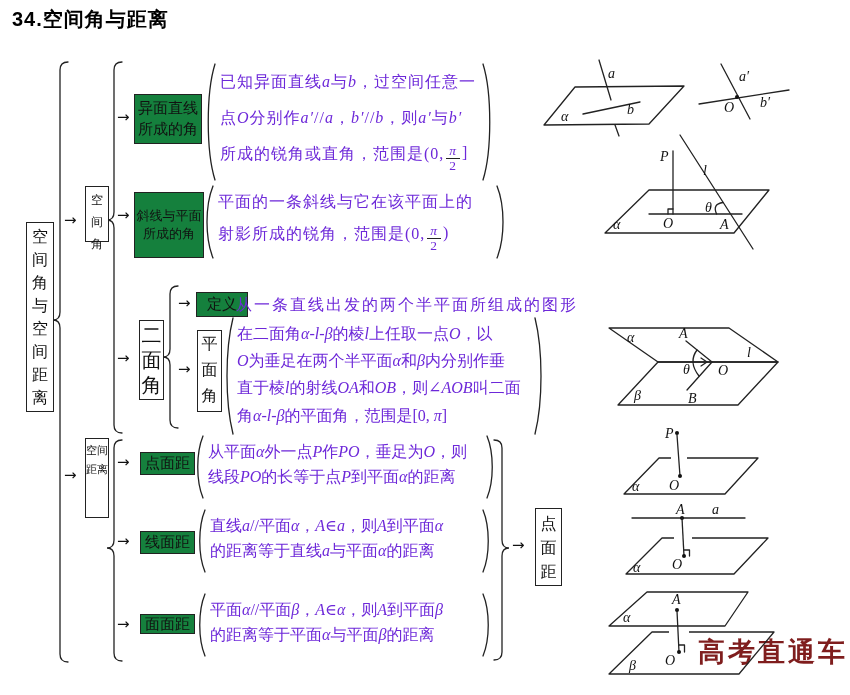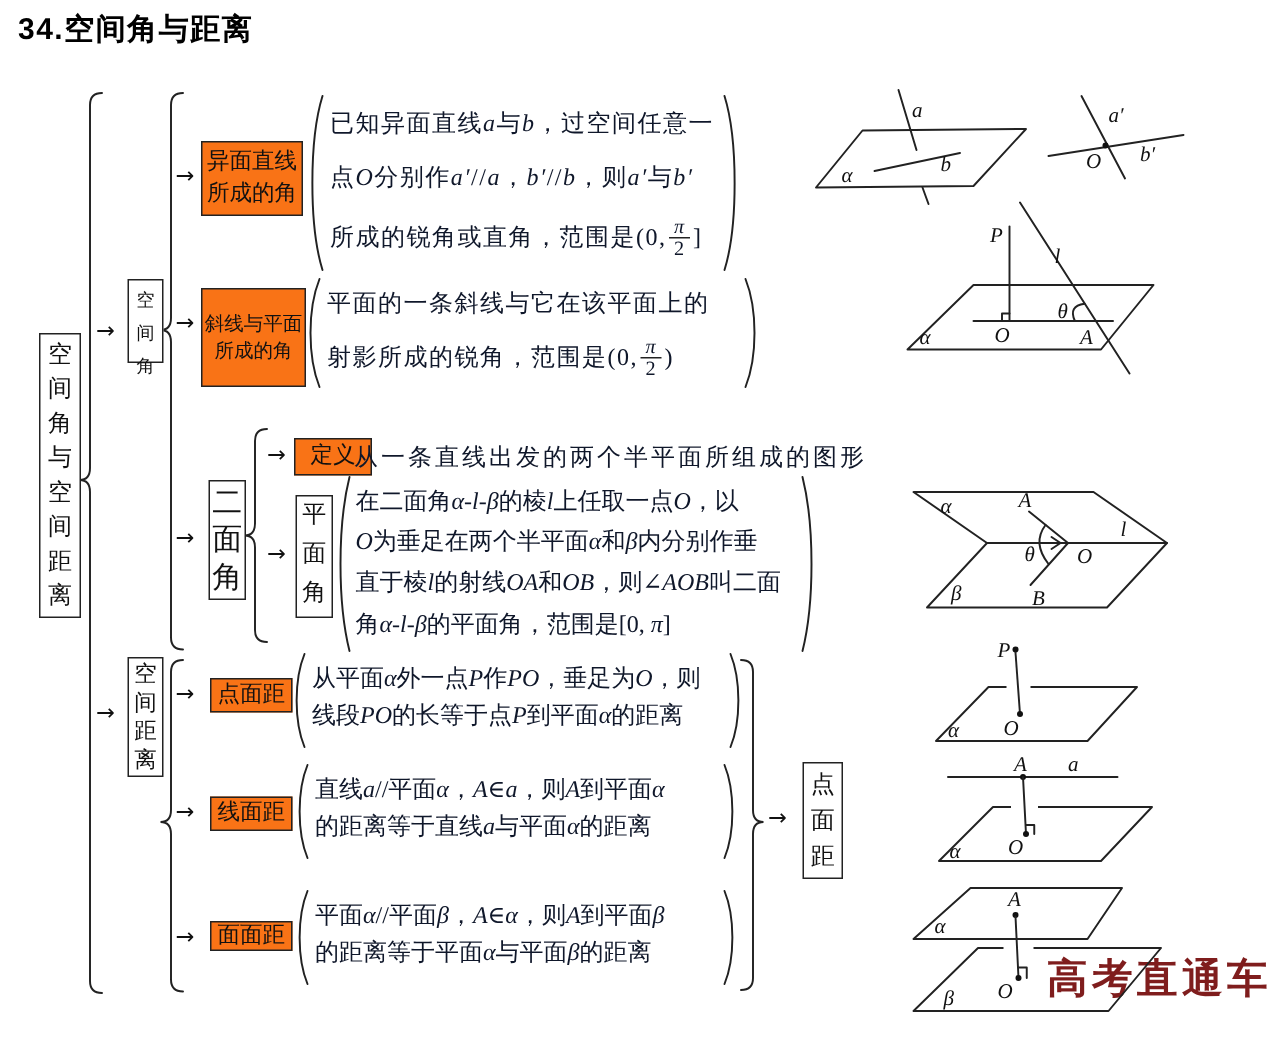--- a/index.html
+++ b/index.html
@@ -5,24 +5,24 @@
   html,body{margin:0;padding:0;background:#fff;}
   .canvas{position:relative;width:850px;height:695px;background:#fff;overflow:hidden;
           font-family:"Liberation Serif","DejaVu Serif",serif;color:#111;}
   .title{position:absolute;left:12px;top:6px;font-family:"Liberation Sans","DejaVu Sans",sans-serif;
          font-weight:700;font-size:20px;color:#000;letter-spacing:1px;}
   .layer{position:absolute;left:0;top:0;}
   .ln{fill:none;stroke:#222;stroke-width:1.3;stroke-linecap:round;}
   .vbox{position:absolute;border:1.5px solid #222;text-align:center;word-break:break-all;line-break:anywhere;
         background:#fff;box-sizing:border-box;}
   .hbox{position:absolute;border:1.5px solid #222;display:flex;flex-direction:column;align-items:center;
-        justify-content:center;background:#f97316;box-sizing:border-box;text-align:center;}
+        justify-content:center;background:#15803d;box-sizing:border-box;text-align:center;}
   .hbox .bl{display:block;line-height:1.4;white-space:nowrap;}
-  .mline{position:absolute;white-space:nowrap;font-size:16px;color:#0f172a;}
-  .mrow{display:flex;align-items:center;}
+  .mline{position:absolute;white-space:nowrap;font-size:16px;color:#6d28d9;}
+  .mrow{display:flex;}
   .arr{position:absolute;font-size:15px;color:#111;font-family:"DejaVu Sans",sans-serif;}
   .frac{display:inline-flex;flex-direction:column;align-items:center;line-height:1.05;
         font-size:13.5px;margin:0 2px;}
   .frac .fd{border-top:1.2px solid #222;padding:0 3px;}
   .frac .fn{font-style:italic;}
   .fig{position:absolute;}
   .fig .s{fill:none;stroke:#222;stroke-width:1.3;stroke-linejoin:round;stroke-linecap:round;}
   .fig .gap{fill:none;stroke:#fff;stroke-width:4;}
   .fig .dot{fill:#111;stroke:none;}
   .fig text{font-family:"Liberation Serif","DejaVu Serif",serif;font-style:italic;font-size:14px;fill:#111;}
@@ -66,21 +66,21 @@
   <span class="arr" style="left:117px;top:349px">→</span>
   <span class="arr" style="left:178px;top:294px">→</span>
   <span class="arr" style="left:178px;top:360px">→</span>
   <span class="arr" style="left:117px;top:453px">→</span>
   <span class="arr" style="left:117px;top:532px">→</span>
   <span class="arr" style="left:117px;top:615px">→</span>
   <span class="arr" style="left:512px;top:536px">→</span>
 
   <div class="vbox" style="left:26px;top:222px;width:28px;height:190px;font-size:16px;line-height:23px;padding-top:2px">空间角与空间距离</div>
   <div class="vbox" style="left:85px;top:186px;width:24px;height:56px;font-size:12px;line-height:22px;padding-top:2px">空间角</div>
-  <div class="vbox" style="left:85px;top:438px;width:24px;height:80px;font-size:15px;line-height:19px;padding-top:2px">空间距离</div>
+  <div class="vbox" style="left:85px;top:438px;width:24px;height:80px;font-size:11px;line-height:19px;padding-top:2px">空间距离</div>
   <div class="vbox" style="left:139px;top:320px;width:25px;height:80px;font-size:20px;line-height:25px;padding-top:2px">二面角</div>
   <div class="vbox" style="left:197px;top:330px;width:25px;height:82px;font-size:16px;line-height:26px;padding-top:0">平面角</div>
   <div class="vbox" style="left:535px;top:508px;width:27px;height:78px;font-size:16px;line-height:24px;padding-top:3px">点面距</div>
 
   <div class="hbox" style="left:134px;top:94px;width:68px;height:50px;font-size:15px">
     <span class="bl">异面直线</span>
     <span class="bl">所成的角</span>
   </div>
   <div class="hbox" style="left:134px;top:192px;width:70px;height:66px;font-size:13px">
     <span class="bl">斜线与平面</span>

